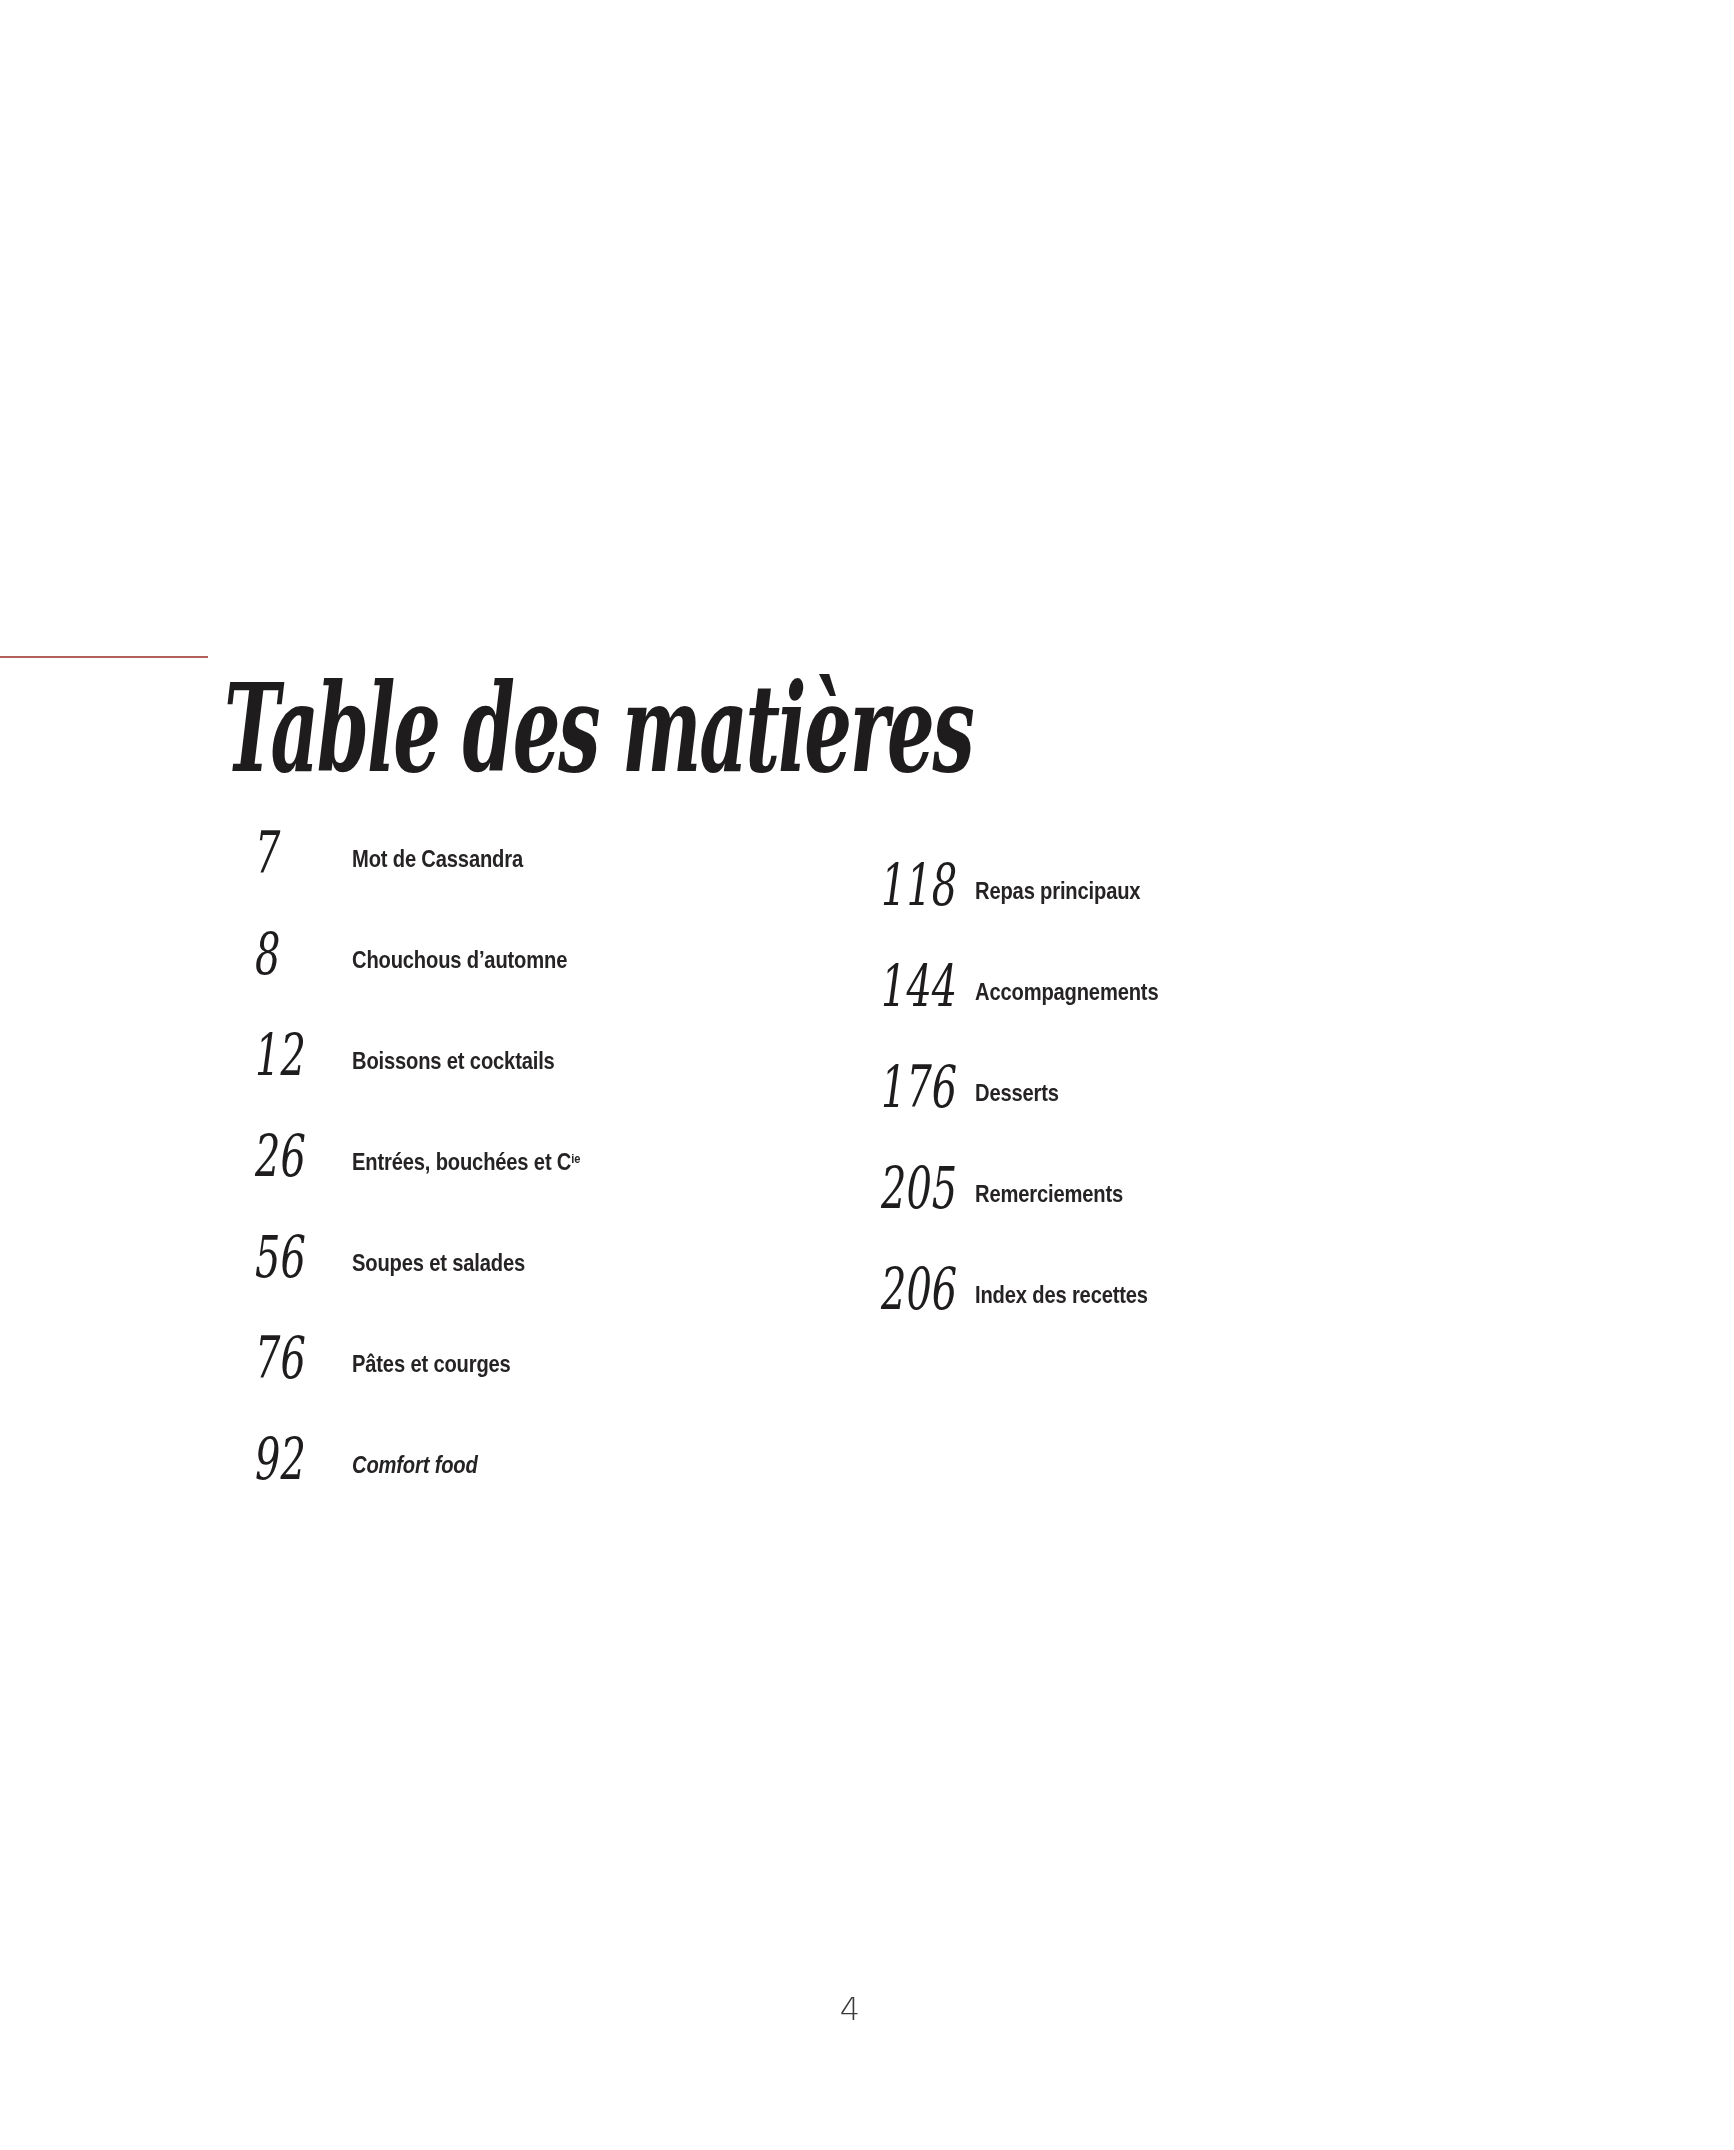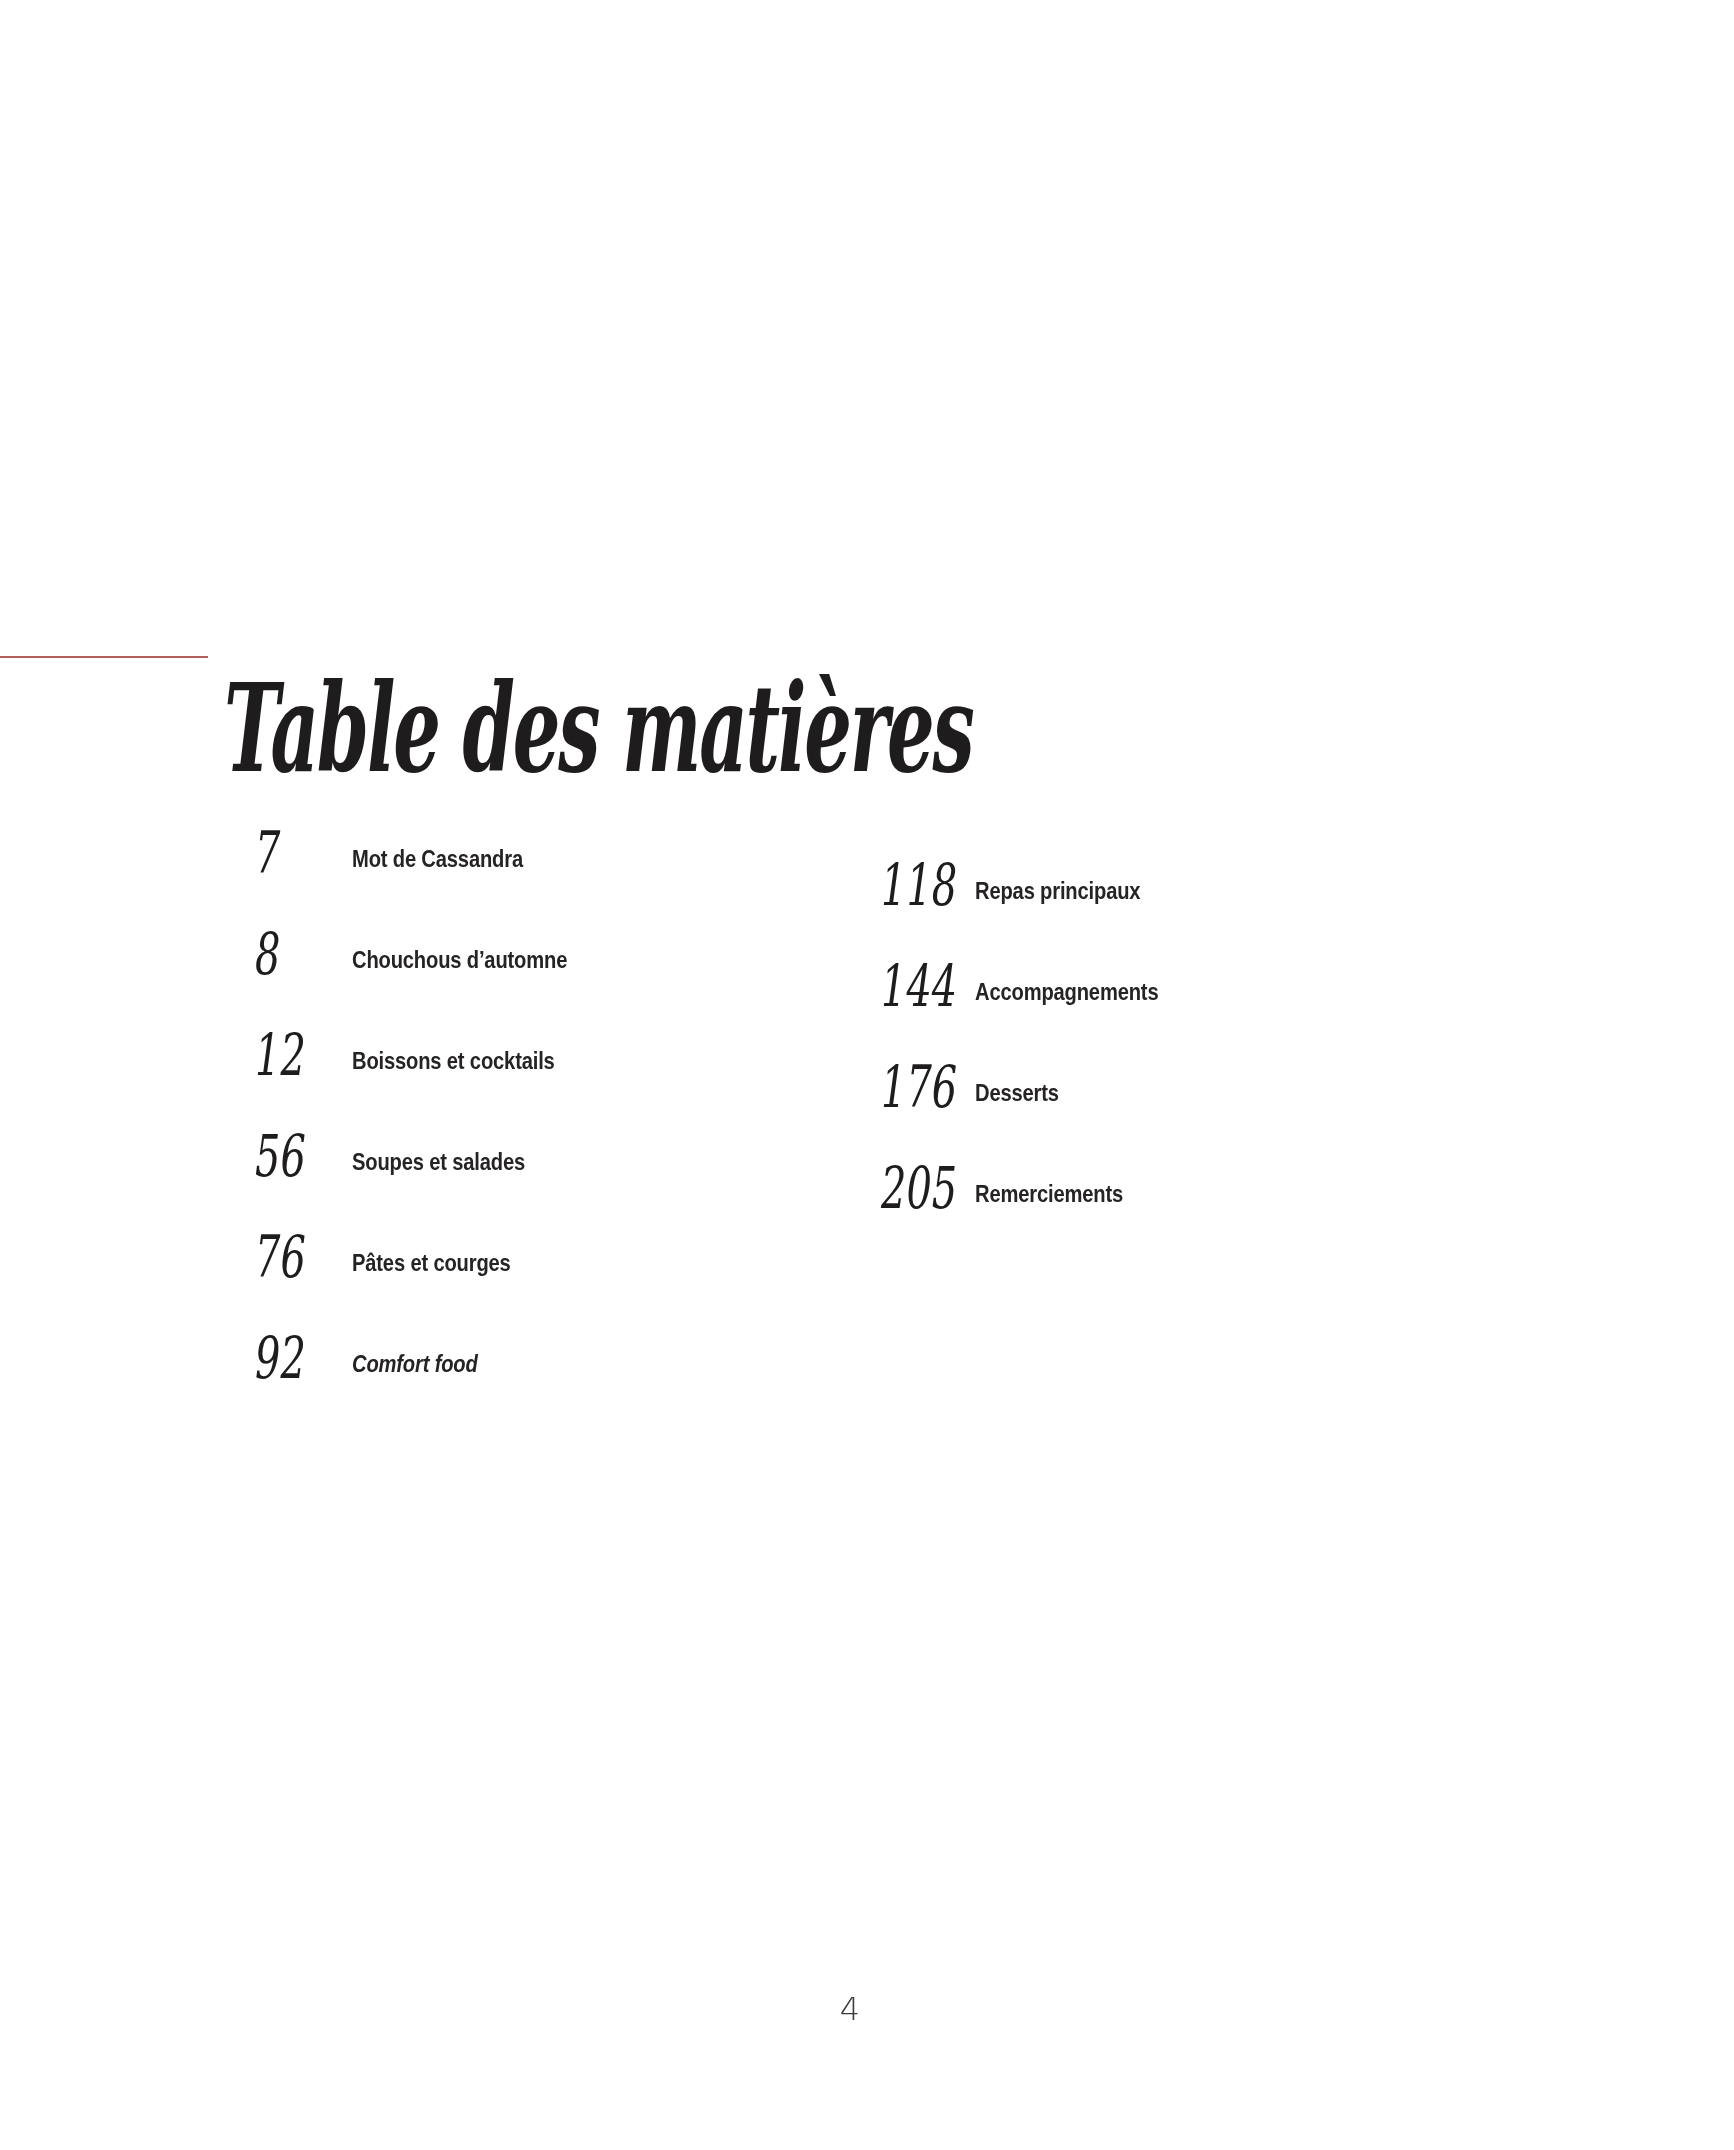--- a/index.html
+++ b/index.html
@@ -125,20 +125,24 @@
     </div>
     <div class="toc-row">
       <span class="num">8</span>
       <span class="label">Chouchous d’automne</span>
     </div>
     <div class="toc-row">
       <span class="num">12</span>
       <span class="label">Boissons et cocktails</span>
     </div>
     <div class="toc-row">
+      <span class="num">26</span>
+      <span class="label"><span>Entrées, bouchées et C</span><sup>ie</sup></span>
+    </div>
+    <div class="toc-row">
       <span class="num">56</span>
       <span class="label">Soupes et salades</span>
     </div>
     <div class="toc-row">
       <span class="num">76</span>
       <span class="label">Pâtes et courges</span>
     </div>
     <div class="toc-row">
       <span class="num">92</span>
       <span class="label em">Comfort food</span>
@@ -155,18 +159,22 @@
       <span class="label">Accompagnements</span>
     </div>
     <div class="toc-row">
       <span class="num">176</span>
       <span class="label">Desserts</span>
     </div>
     <div class="toc-row">
       <span class="num">205</span>
       <span class="label">Remerciements</span>
     </div>
+    <div class="toc-row">
+      <span class="num">206</span>
+      <span class="label">Index des recettes</span>
+    </div>
   </div>
 
   <div class="folio">4</div>
 
 </div>
 
 
 </body></html>

